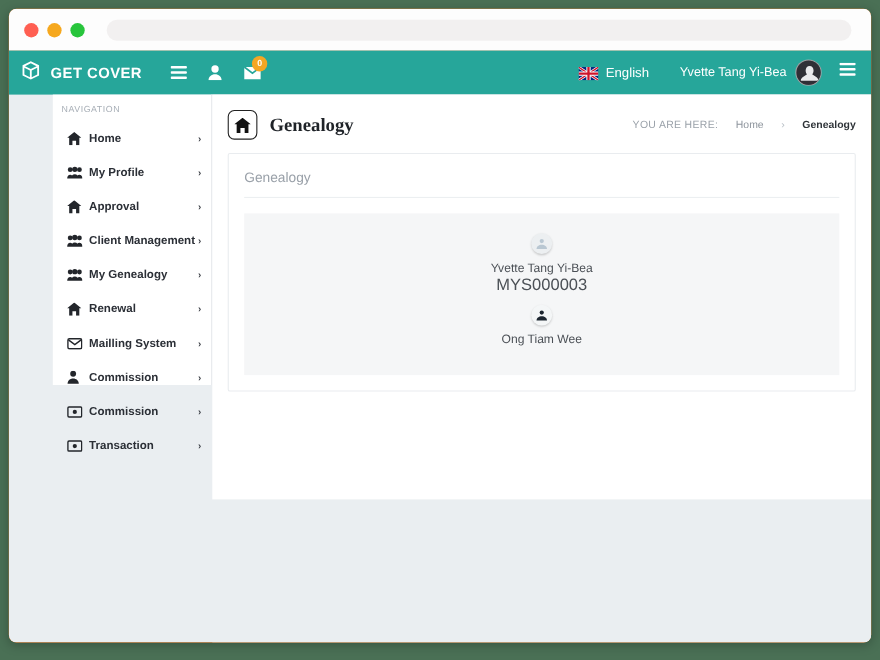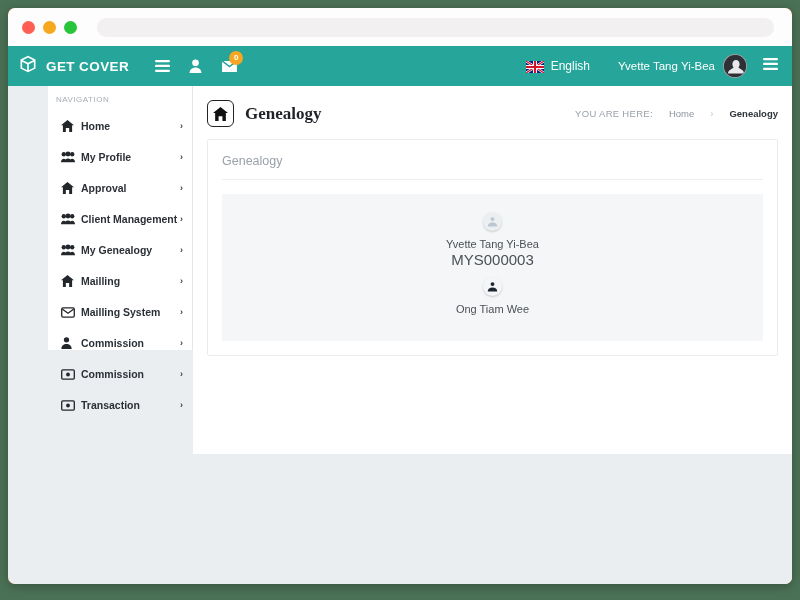--- a/index.html
+++ b/index.html
@@ -301,21 +301,21 @@
           <span class="nav-label">My Genealogy</span>
           <span class="chev">›</span>
         </div>
 
         <div class="nav-item">
           <span class="nav-icon">
             <svg width="13" height="12" viewBox="0 0 14 13" fill="#23262b">
                 <path d="M7 0 0 5.6h2V13h3.2V8.6h3.6V13H12V5.6h2z"></path>
               </svg>
           </span>
-          <span class="nav-label">Mailling</span>
+          <span class="nav-label">Renewal</span>
           <span class="chev">›</span>
         </div>
 
         <div class="nav-item">
           <span class="nav-icon">
             <svg width="14" height="11" viewBox="0 0 16 12" fill="none" stroke="#23262b" stroke-width="1.5">
               <rect x="0.8" y="0.8" width="14.4" height="10.4" rx="1.6"></rect>
               <path d="M1.4 2 8 6.8 14.6 2"></path>
             </svg>
           </span>

